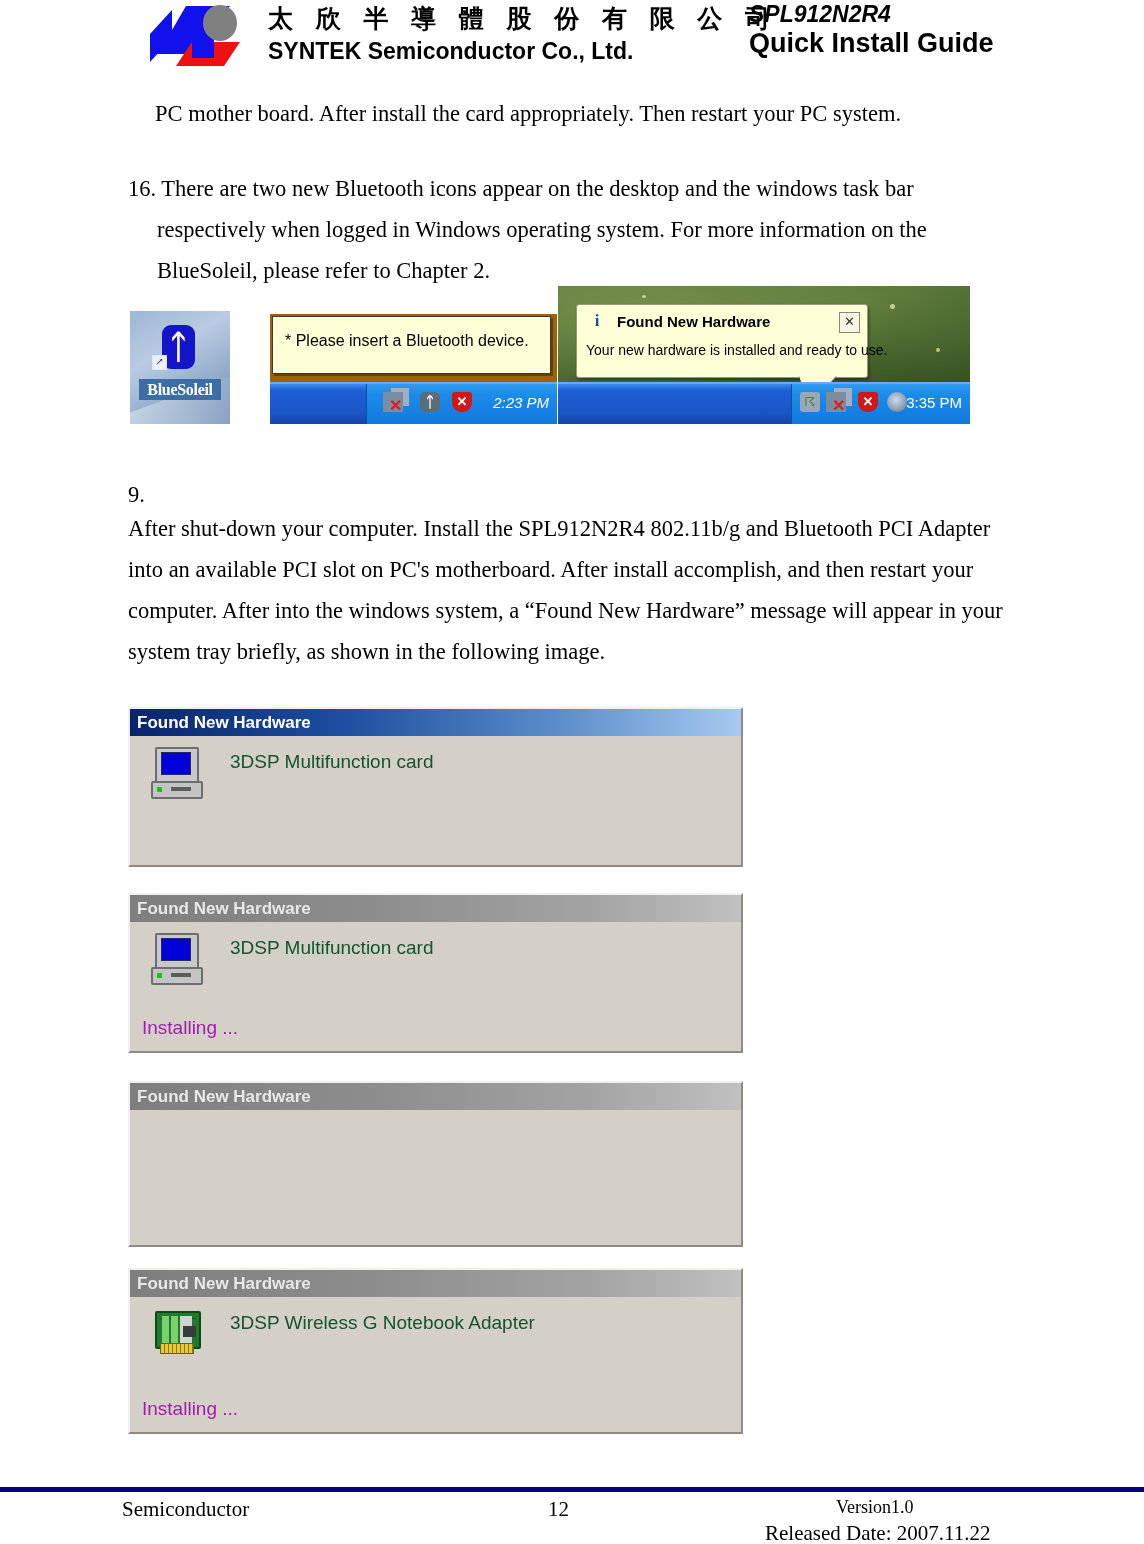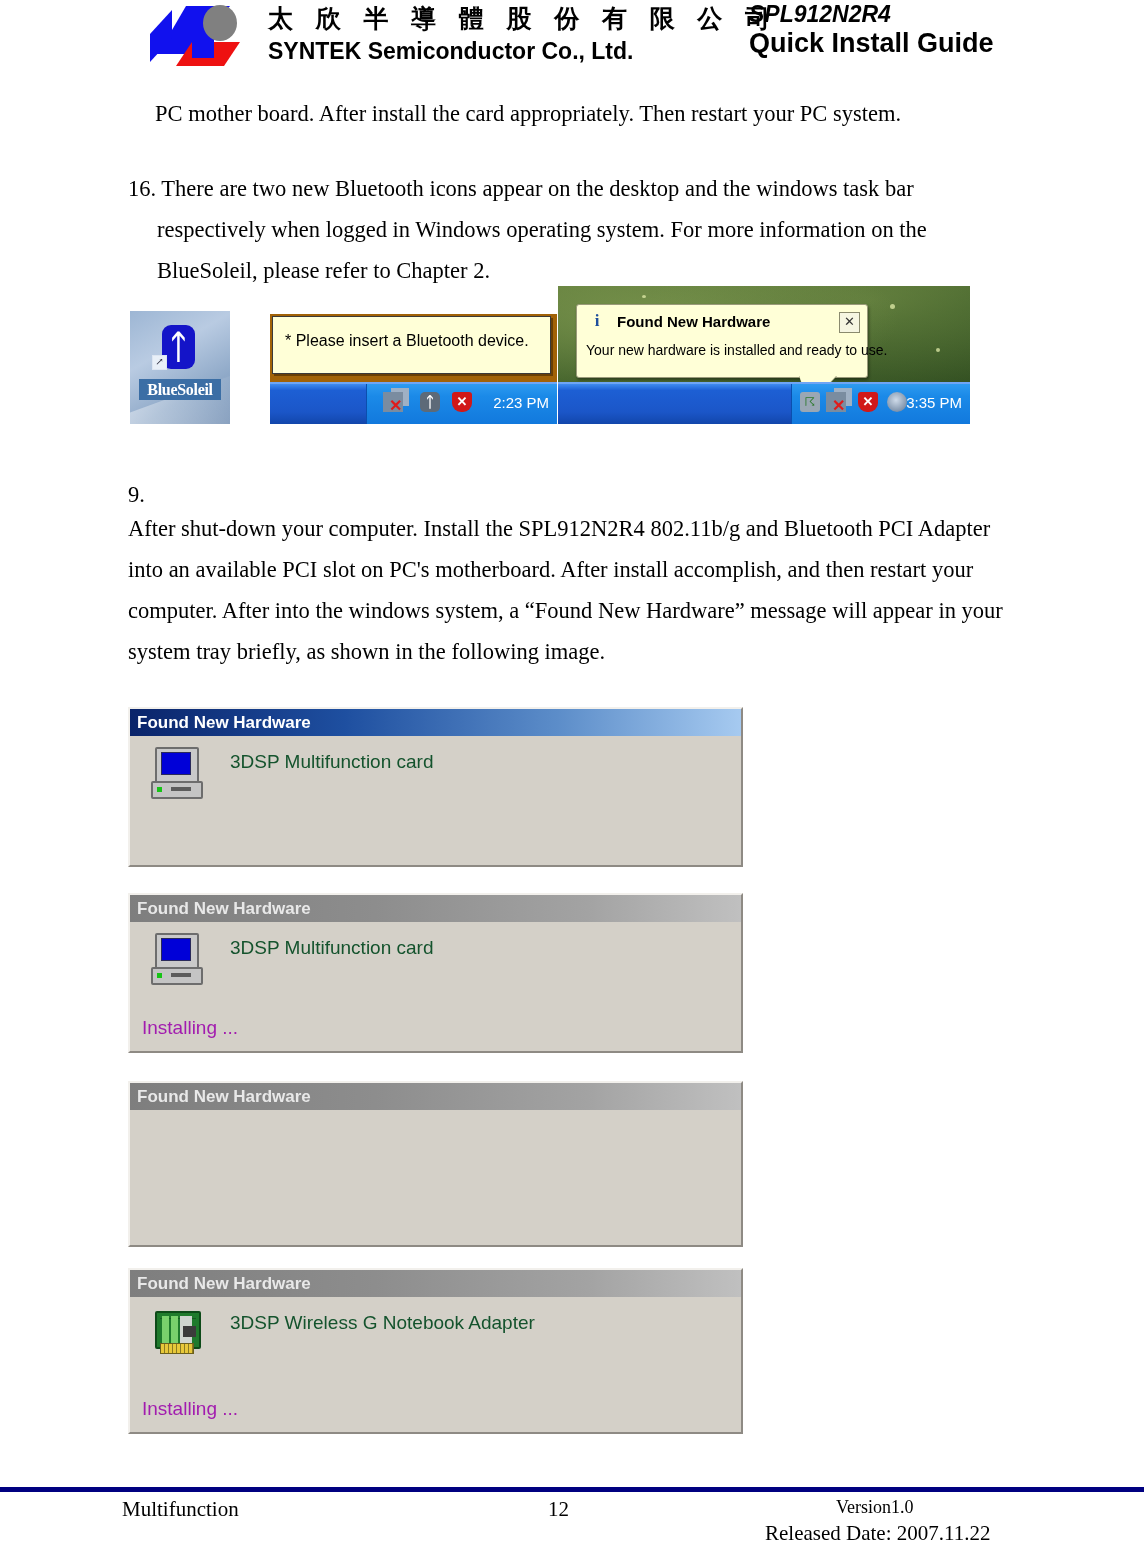--- a/index.html
+++ b/index.html
@@ -160,20 +160,21 @@
     width: 190px;
     background: linear-gradient(180deg,#2e9bf0 0%, #1b8ae8 30%, #1279dd 100%);
     border-left: 1px solid #0b4fae;
   }
   #tb-left .clock {
     position: absolute; right: 8px; top: 10px;
     color: #ffffff;
     font-family: "Liberation Sans", sans-serif;
     font-size: 15px;
     white-space: nowrap;
+    font-style: italic;
   }
   .tray-ico { position: absolute; top: 8px; width: 20px; height: 20px; }
 
   .ico-net {
     background: #7a8ca0;
     box-shadow: 7px -5px 0 -1px #9fb0c4;
   }
   .ico-net .xmark {
     position: absolute; left: 6px; top: 7px;
     color: #e01b1b; font-weight: bold; font-size: 16px;
@@ -538,16 +539,16 @@
         <div class="chip-dark"></div>
       </div>
       <div class="fingers"></div>
     </div>
     <div class="dev-name">3DSP Wireless G Notebook Adapter</div>
   </div>
   <div class="status">Installing ...</div>
 </div>
 
 <div id="footer-rule"></div>
-<div id="f-confidential">Multifunction</div>
+<div id="f-confidential">Semiconductor</div>
 <div id="f-page">12</div>
 <div id="f-version">Version1.0</div>
 <div id="f-released">Released Date: 2007.11.22</div>
 
 </body></html>

